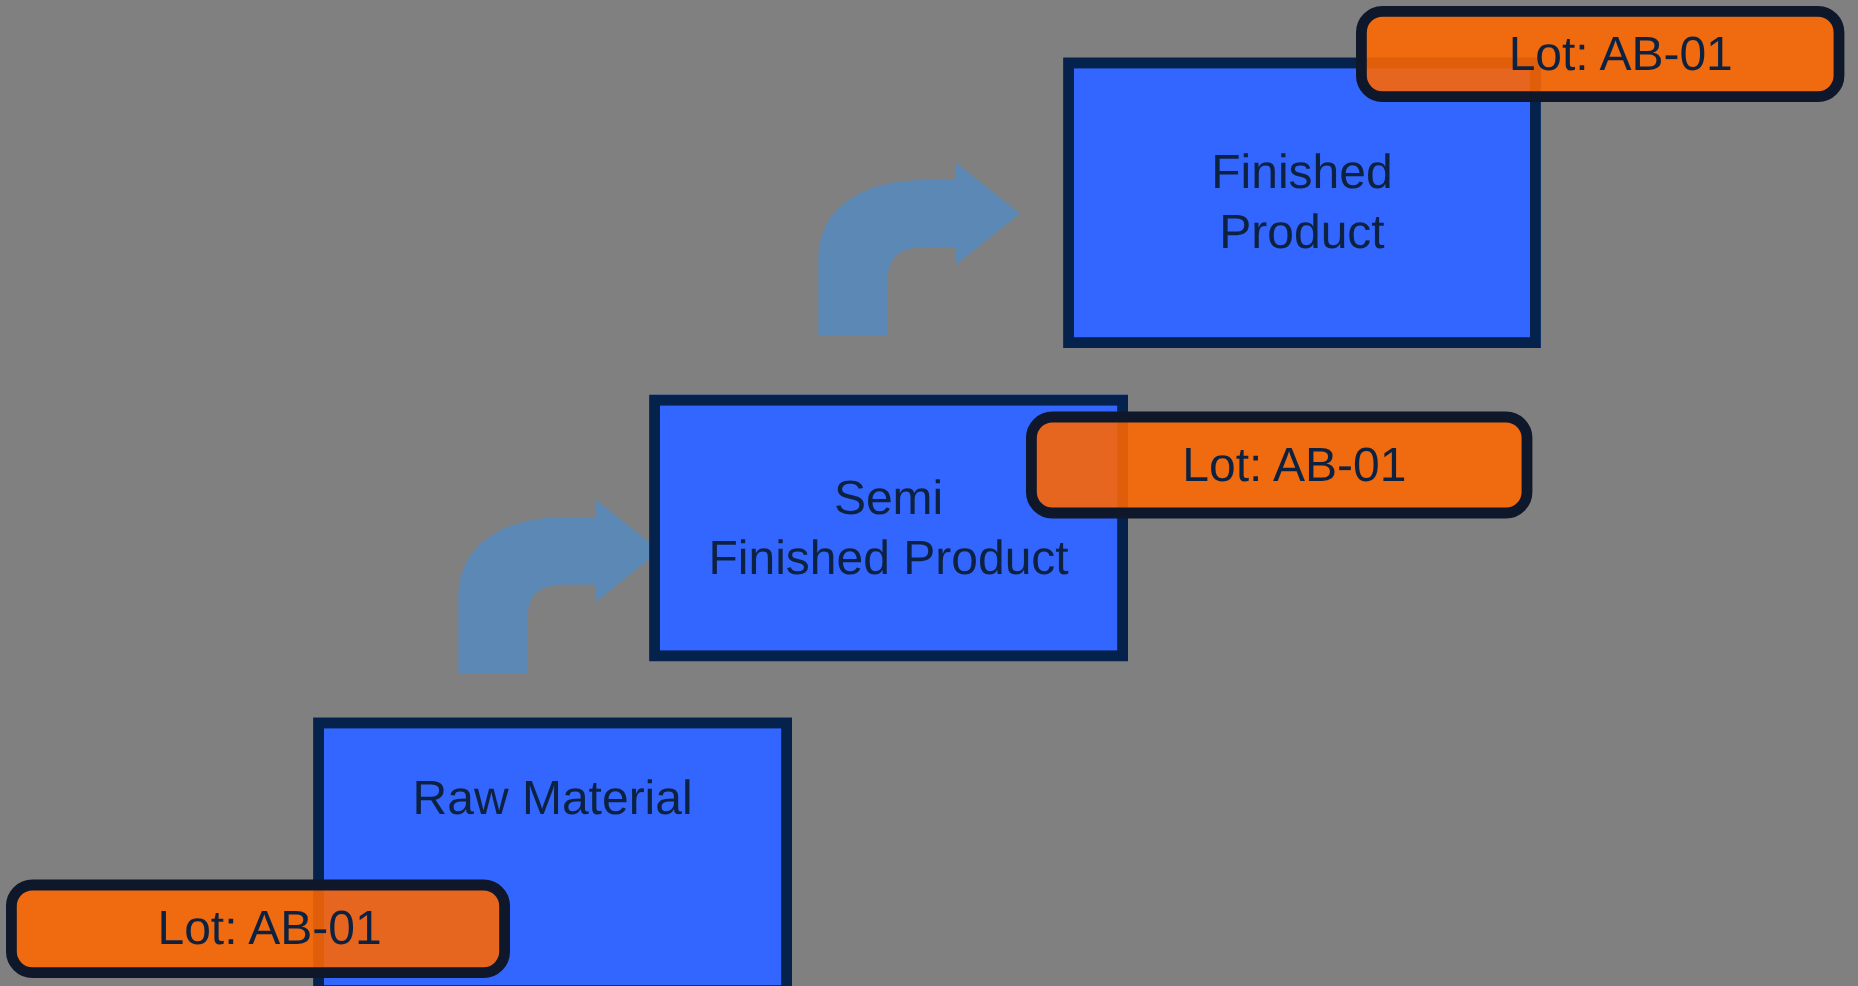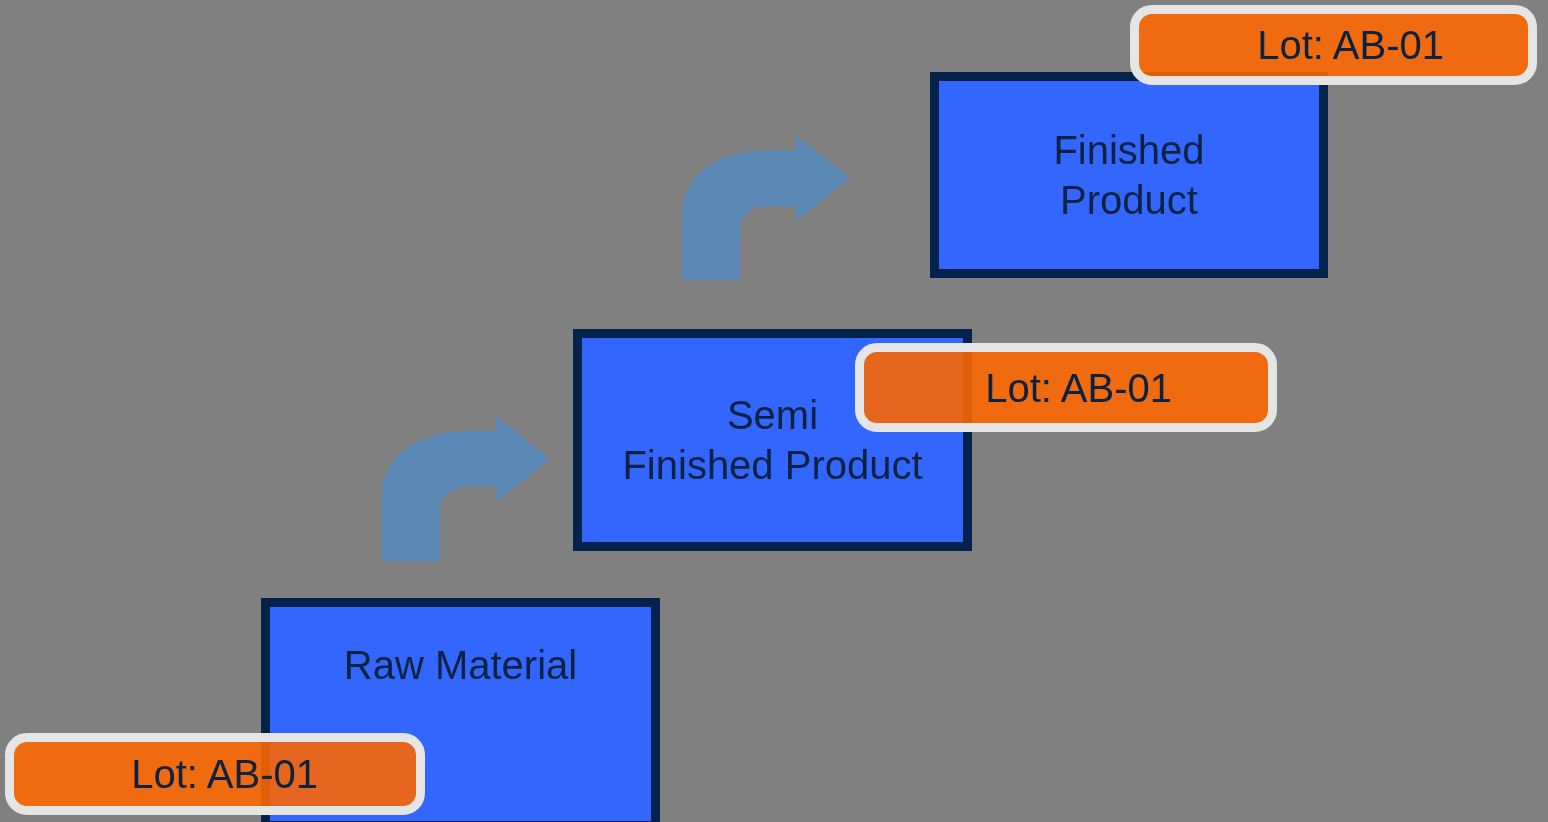--- a/index.html
+++ b/index.html
@@ -33,33 +33,33 @@
   }
   .product-label {
     color: #0d2240;
     font-size: 40px;
     line-height: 50px;
     text-align: center;
     white-space: pre-line;
     letter-spacing: 0px;
   }
 
-  #box-finished   { left: 930px; top: 48px;  width: 398px; height: 206px; margin-top: 24px; }
-  #box-semi       { left: 573px; top: 329px; width: 399px; height: 222px; }
+  #box-finished   { left: 886px; top: 48px;  width: 398px; height: 242px; }
+  #box-semi       { left: 541px; top: 329px; width: 399px; height: 222px; }
   #box-raw        { left: 261px; top: 598px; width: 399px; height: 232px; }
 
   
   #box-raw .product-label { align-self: flex-start; margin-top: 33px; }
 
   
   .lot-badge {
     position: absolute;
     box-sizing: border-box;
     background: rgba(255, 102, 0, 0.88);
-    border: 9px solid #e5e5e5;
+    border: 9px solid #0f172a;
     border-radius: 22px;
     display: flex;
     align-items: center;
     z-index: 5;
   }
   .lot-label {
     color: #0d2240;
     font-size: 40px;
     line-height: 44px;
     white-space: nowrap;

